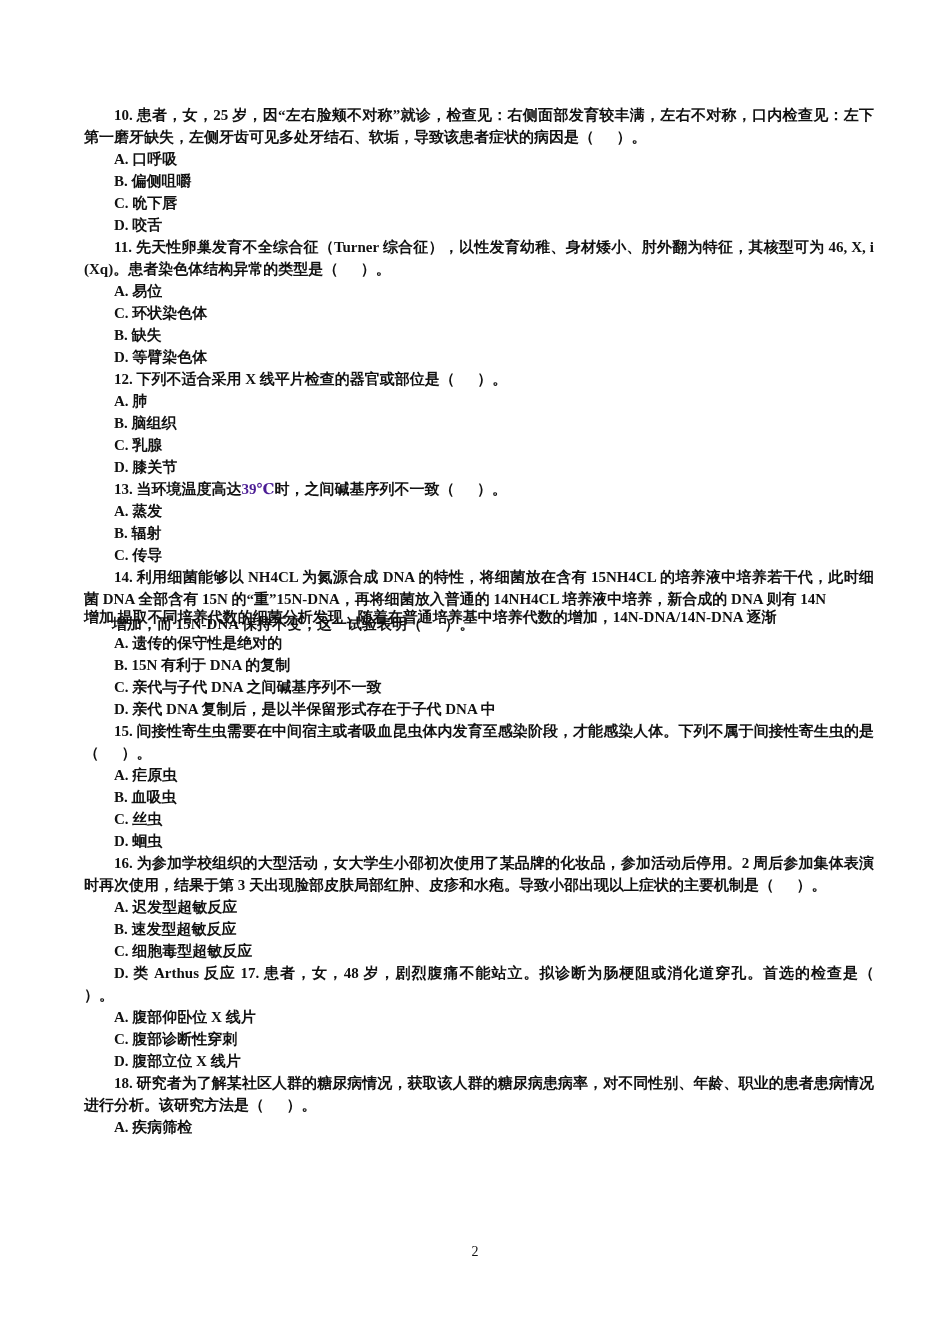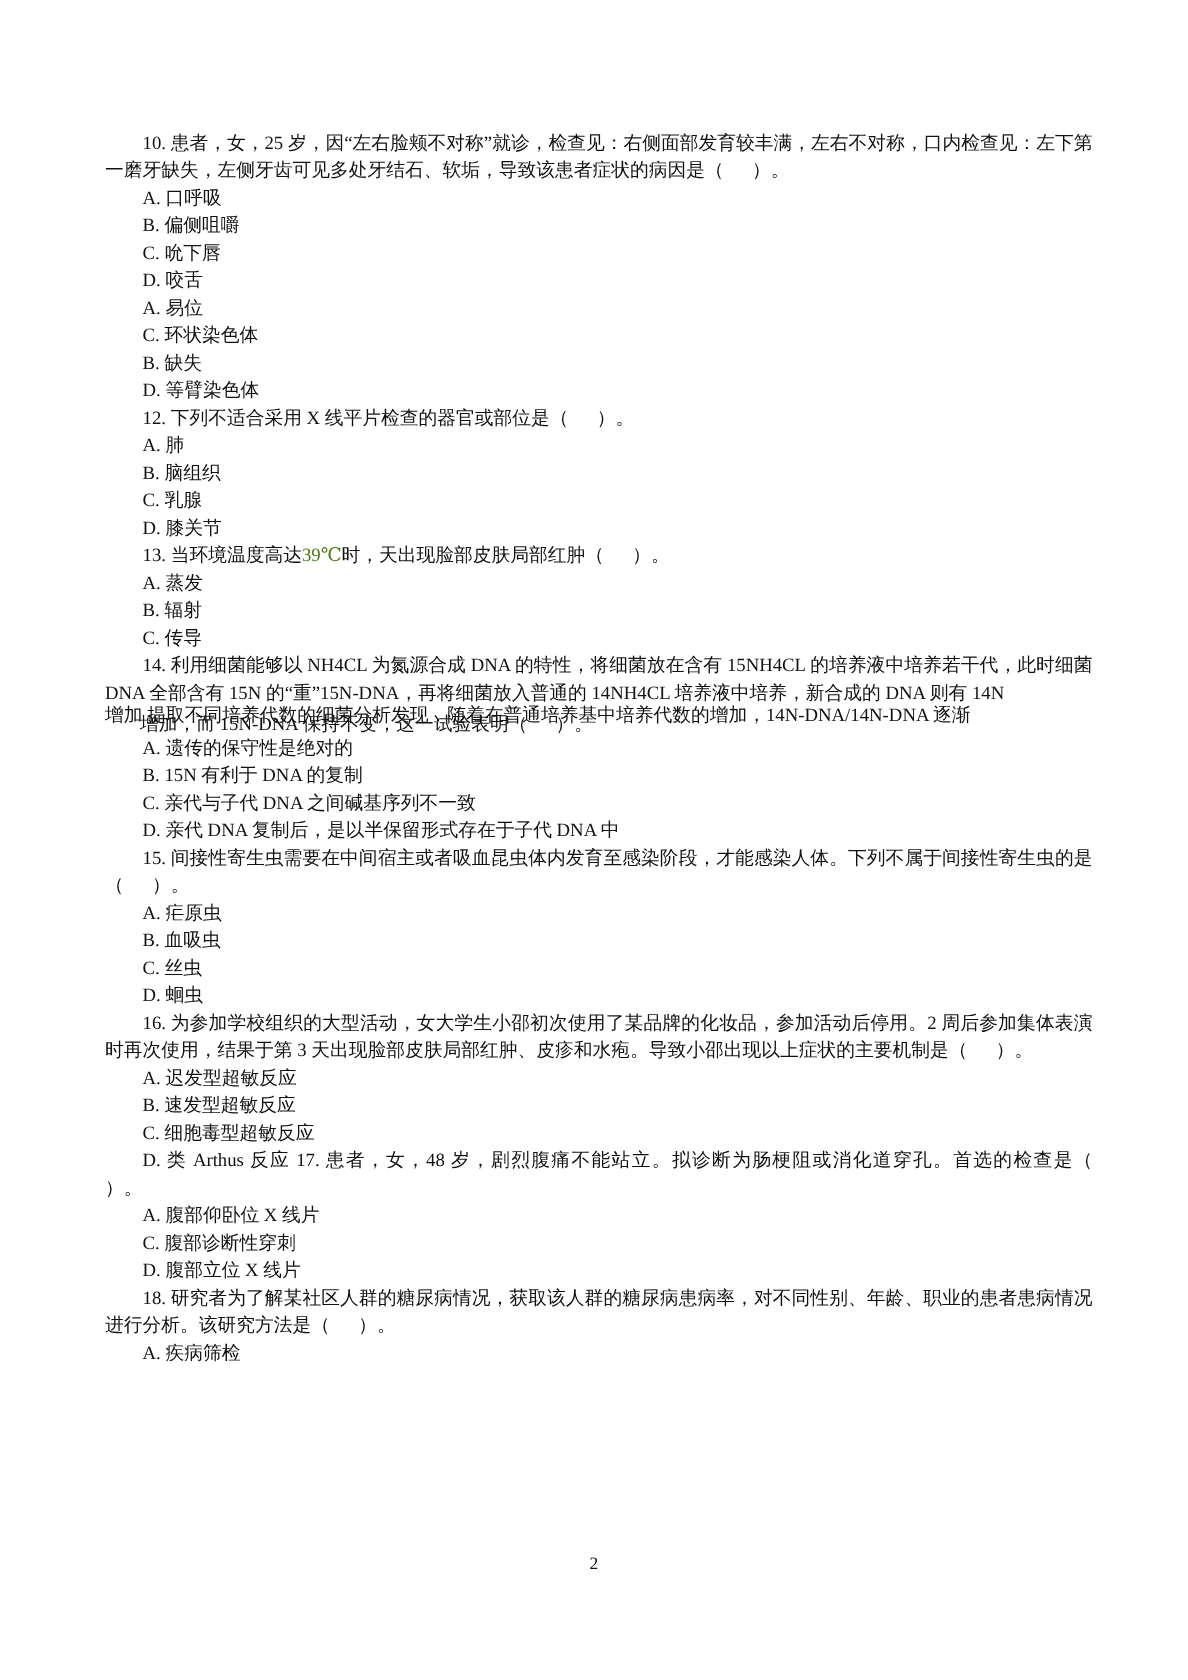--- a/index.html
+++ b/index.html
@@ -31,23 +31,24 @@
   .line {
     margin: 0;
     padding: 0;
     font-size: 15px;
     line-height: 22px;
     text-indent: 2em;
     text-align: justify;
     white-space: pre-wrap;
     word-break: break-all;
     color: #111111;
+    font-weight: bold;
   }
   .muted {
-    color: #4d7c0f;
+    color: #4c1d95;
   }
   .overlap-wrap {
     position: relative;
     height: 22px;
   }
   .overlap-wrap .line {
     position: absolute;
     left: 0;
     right: 0;
     text-indent: 0;
@@ -71,34 +72,35 @@
 <div class="page">
   <div class="content" id="questions">
       <div>
         <p class="line stem">10. 患者，女，25 岁，因“左右脸颊不对称”就诊，检查见：右侧面部发育较丰满，左右不对称，口内检查见：左下第一磨牙缺失，左侧牙齿可见多处牙结石、软垢，导致该患者症状的病因是（      ）。</p>
         <p class="line option">A. 口呼吸</p>
         <p class="line option">B. 偏侧咀嚼</p>
         <p class="line option">C. 吮下唇</p>
         <p class="line option">D. 咬舌</p>
       </div>
       <div>
+        <p class="line stem">11. 先天性卵巢发育不全综合征（Turner 综合征），以性发育幼稚、身材矮小、肘外翻为特征，其核型可为 46, X, i (Xq)。患者染色体结构异常的类型是（      ）。</p>
         <p class="line option">A. 易位</p>
         <p class="line option">C. 环状染色体</p>
         <p class="line option">B. 缺失</p>
         <p class="line option">D. 等臂染色体</p>
       </div>
       <div>
         <p class="line stem">12. 下列不适合采用 X 线平片检查的器官或部位是（      ）。</p>
         <p class="line option">A. 肺</p>
         <p class="line option">B. 脑组织</p>
         <p class="line option">C. 乳腺</p>
         <p class="line option">D. 膝关节</p>
       </div>
       <div>
-        <p class="line stem"><span>13. 当环境温度高达</span><span class="muted">39℃</span><span>时，天出现脸部皮肤局部红肿（      ）。</span></p>
+        <p class="line stem"><span>13. 当环境温度高达</span><span class="muted">39℃</span><span>时，之间碱基序列不一致（      ）。</span></p>
         <p class="line option">A. 蒸发</p>
         <p class="line option">B. 辐射</p>
         <p class="line option">C. 传导</p>
       </div>
       <div>
         <p class="line stem">14. 利用细菌能够以 NH4CL 为氮源合成 DNA 的特性，将细菌放在含有 15NH4CL 的培养液中培养若干代，此时细菌 DNA 全部含有 15N 的“重”15N-DNA，再将细菌放入普通的 14NH4CL 培养液中培养，新合成的 DNA 则有 14N</p>
         <div class="overlap-wrap">
           <p class="line overlap-top">增加 提取不同培养代数的细菌分析发现，随着在普通培养基中培养代数的增加，14N-DNA/14N-DNA 逐渐</p>
           <p class="line overlap-bottom">增加，而 15N-DNA 保持不变，这一试验表明（      ）。</p>
         </div>

